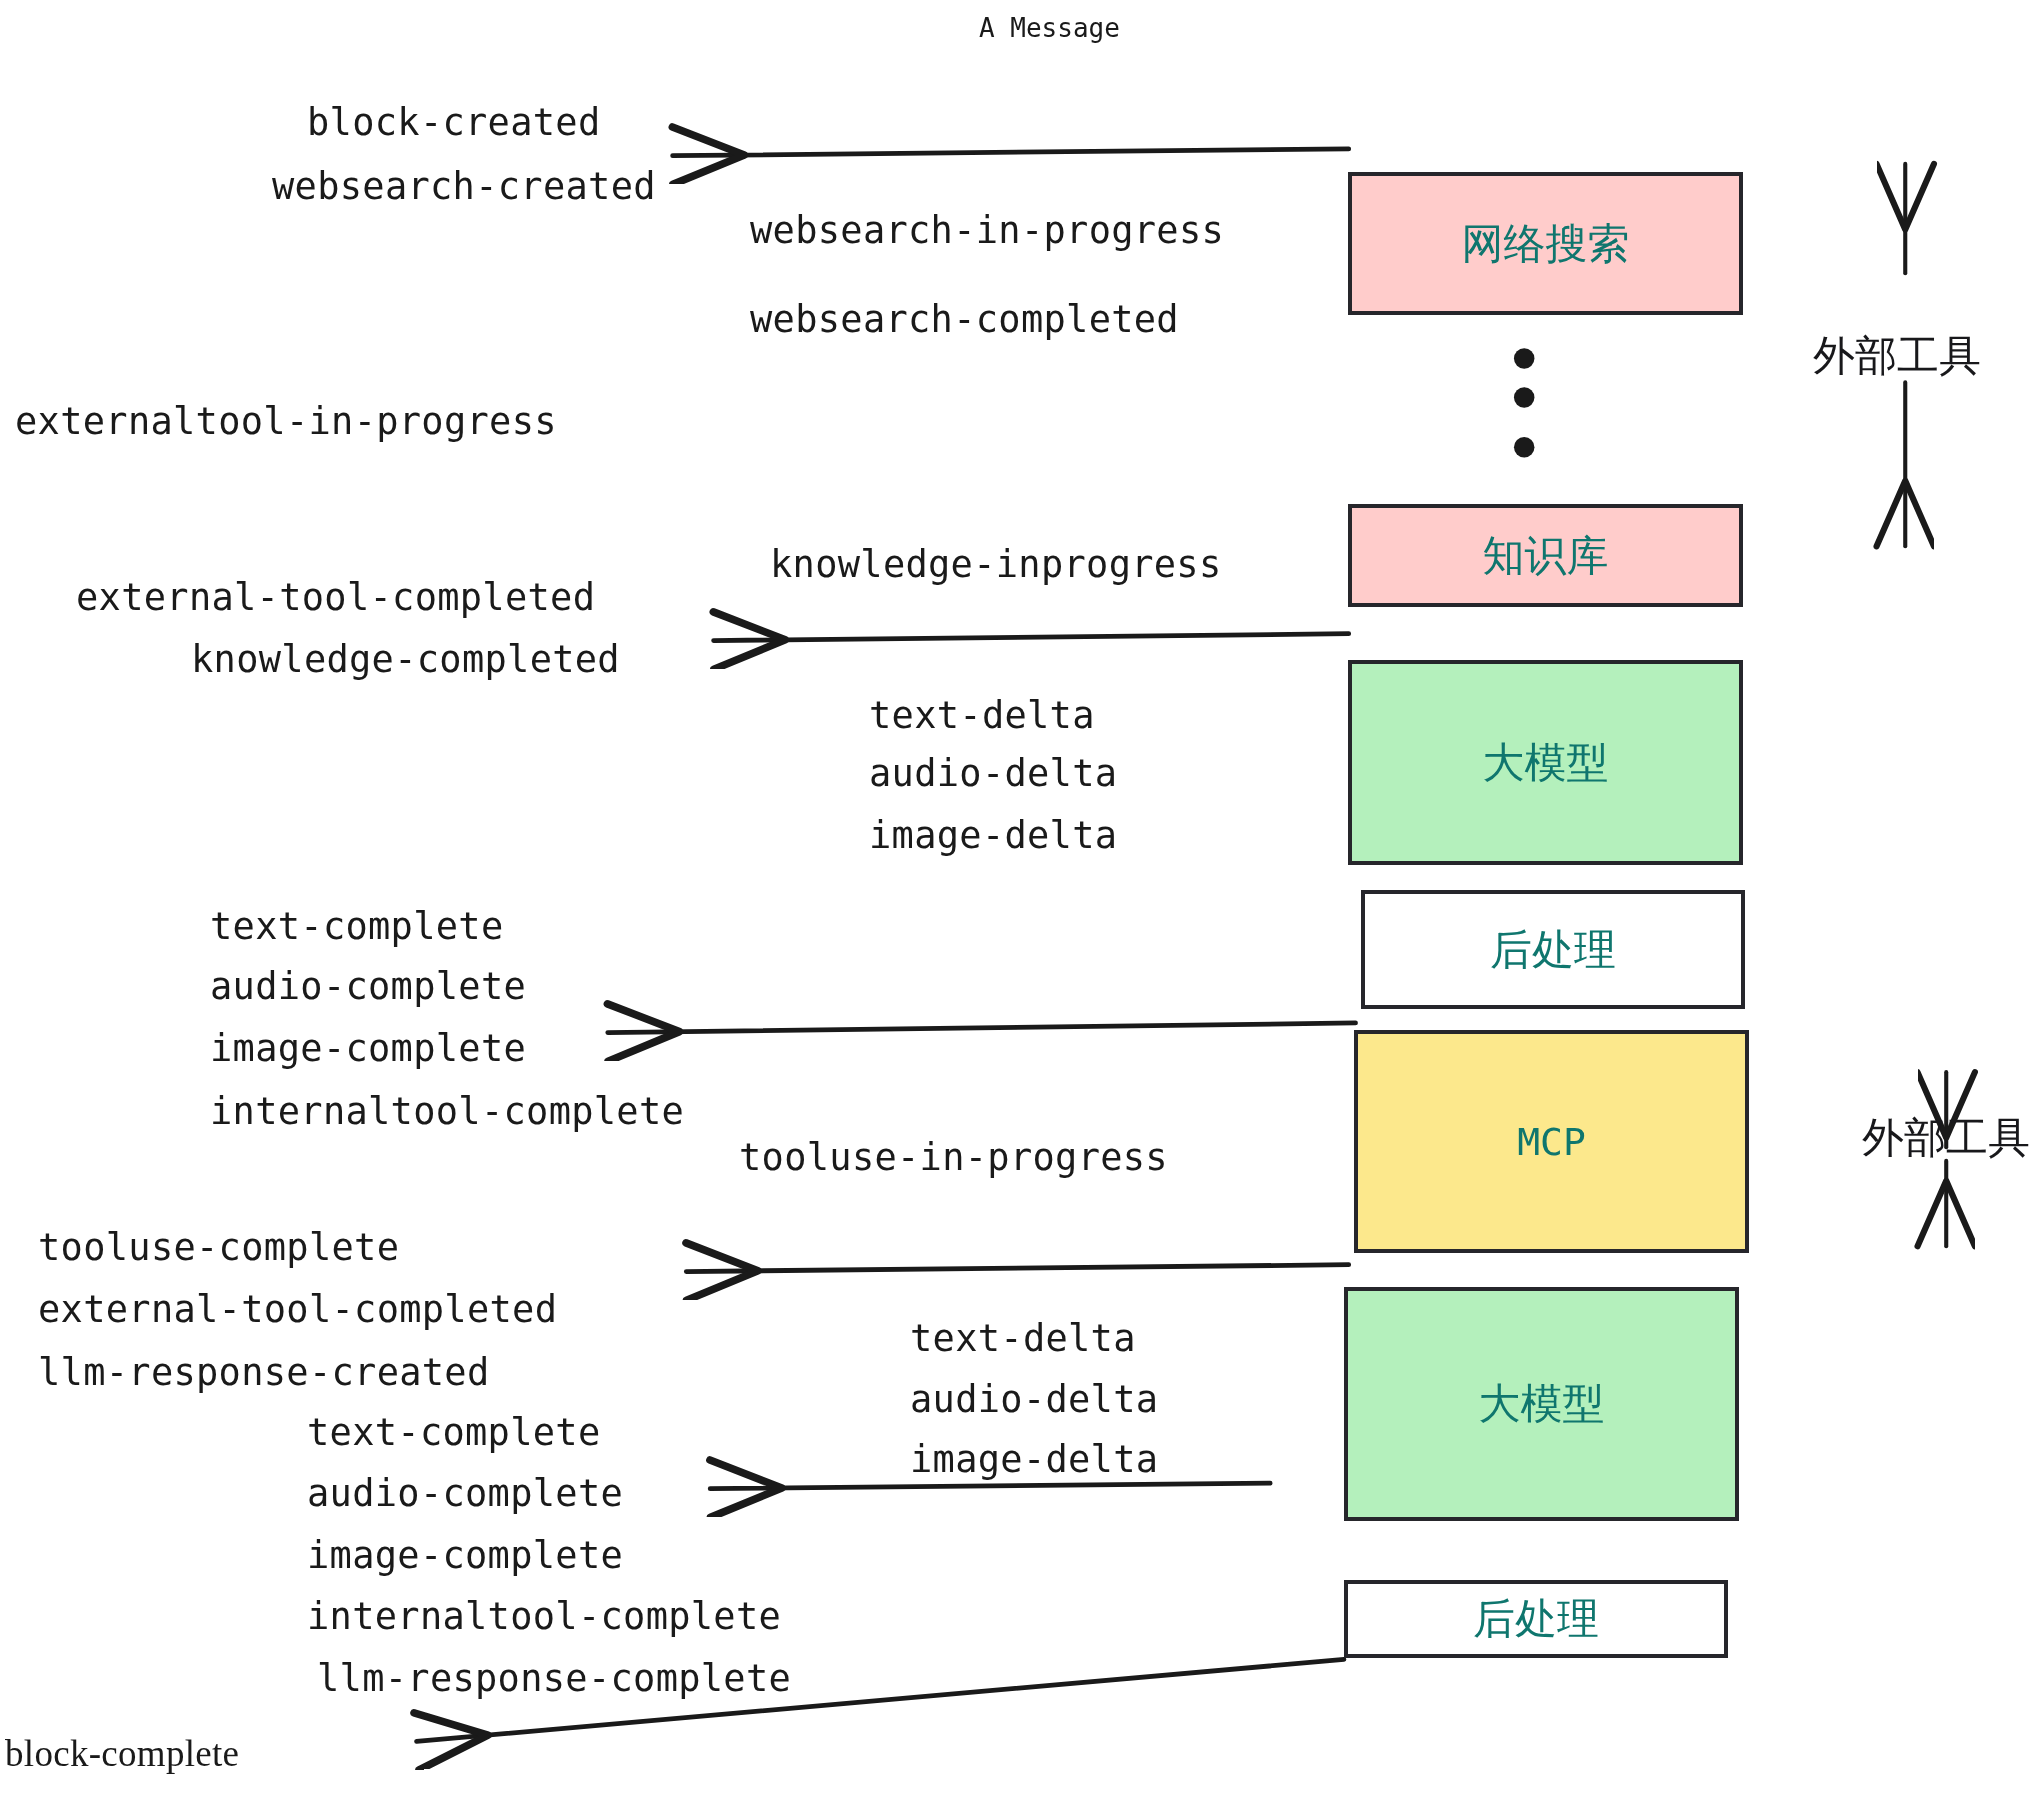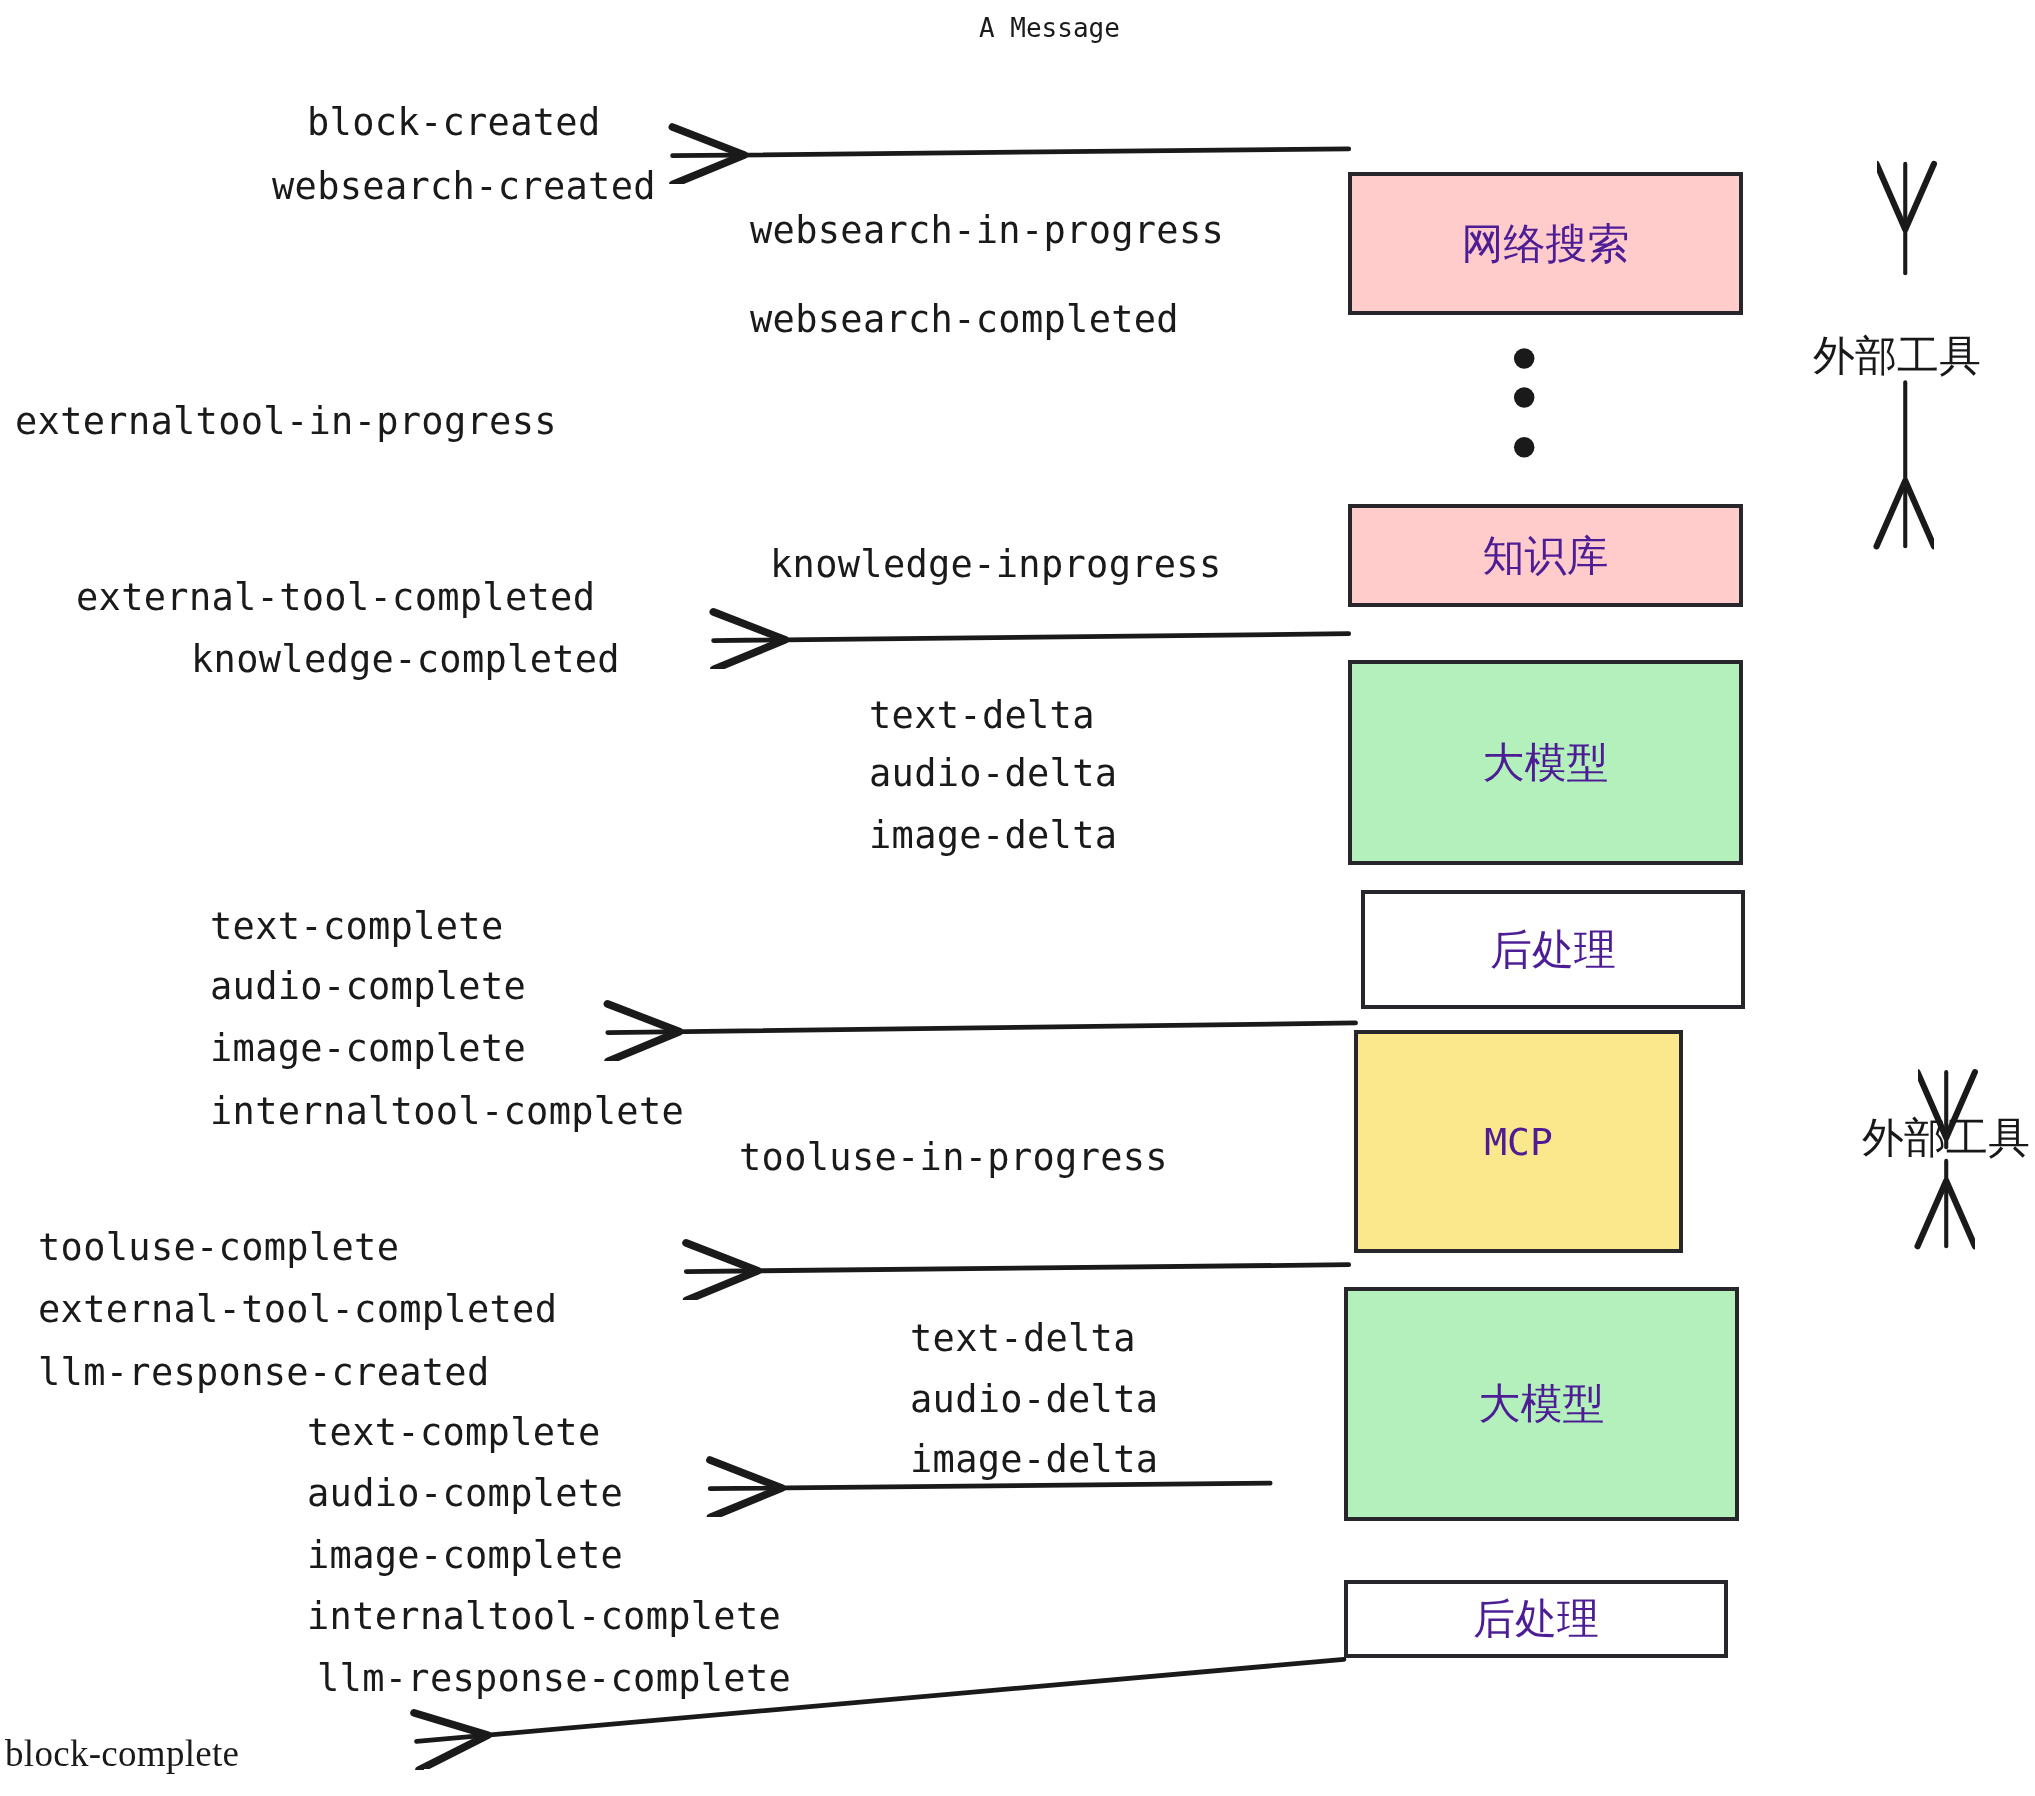--- a/index.html
+++ b/index.html
@@ -43,21 +43,21 @@
   }
   .boxnode {
     position: absolute;
     box-sizing: border-box;
     border: 4.1px solid #26262b;
     display: flex;
     align-items: center;
     justify-content: center;
     font-family: "DejaVu Sans", sans-serif;
     font-size: 42px;
-    color: #4c1d95;
+    color: #0f766e;
     line-height: 1;
   }
   .boxnode.mono {
     font-family: "DejaVu Sans Mono", monospace;
     font-size: 38px;
   }
   .sidelabel {
     position: absolute;
     font-family: "DejaVu Sans", sans-serif;
     font-size: 42px;
@@ -101,21 +101,21 @@
         <circle cx="2232" cy="582" r="15"></circle>
         <circle cx="2232" cy="655" r="15"></circle>
       </g>
   </svg>
 
   <div id="nodes-host">
       <div class="boxnode" style="left: 1348px; top: 172px; width: 395px; height: 143px; background: rgb(255, 204, 203);">网络搜索</div>
       <div class="boxnode" style="left: 1348px; top: 504px; width: 395px; height: 103px; background: rgb(255, 204, 203);">知识库</div>
       <div class="boxnode" style="left: 1348px; top: 660px; width: 395px; height: 205px; background: rgb(180, 240, 188);">大模型</div>
       <div class="boxnode" style="left: 1361px; top: 890px; width: 384px; height: 119px; background: rgb(255, 255, 255);">后处理</div>
-      <div class="boxnode mono" style="left: 1354px; top: 1030px; width: 329px; height: 223px; background: rgb(252, 232, 140);">MCP</div>
+      <div class="boxnode mono" style="left: 1354px; top: 1030px; width: 395px; height: 223px; background: rgb(252, 232, 140);">MCP</div>
       <div class="boxnode" style="left: 1344px; top: 1287px; width: 395px; height: 234px; background: rgb(180, 240, 188);">大模型</div>
       <div class="boxnode" style="left: 1344px; top: 1580px; width: 384px; height: 78px; background: rgb(255, 255, 255);">后处理</div>
     </div>
 
   <div id="sidelabels-host">
       <div class="sidelabel" style="left: 1813px; top: 335px;">外部工具</div>
       <div class="sidelabel" style="left: 1862px; top: 1117px;">外部工具</div>
     </div>
 
   <div id="events-host">

